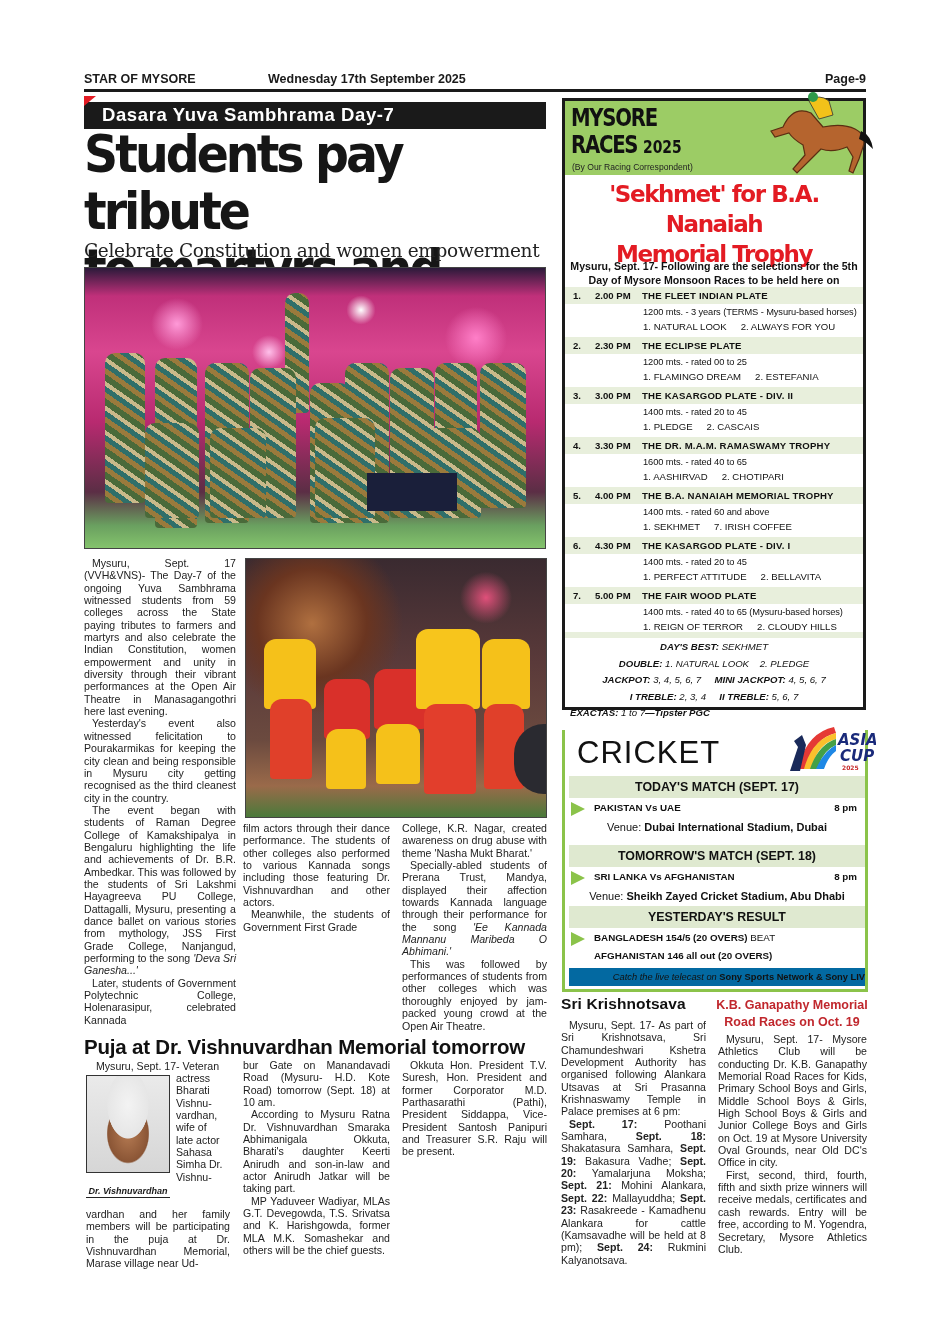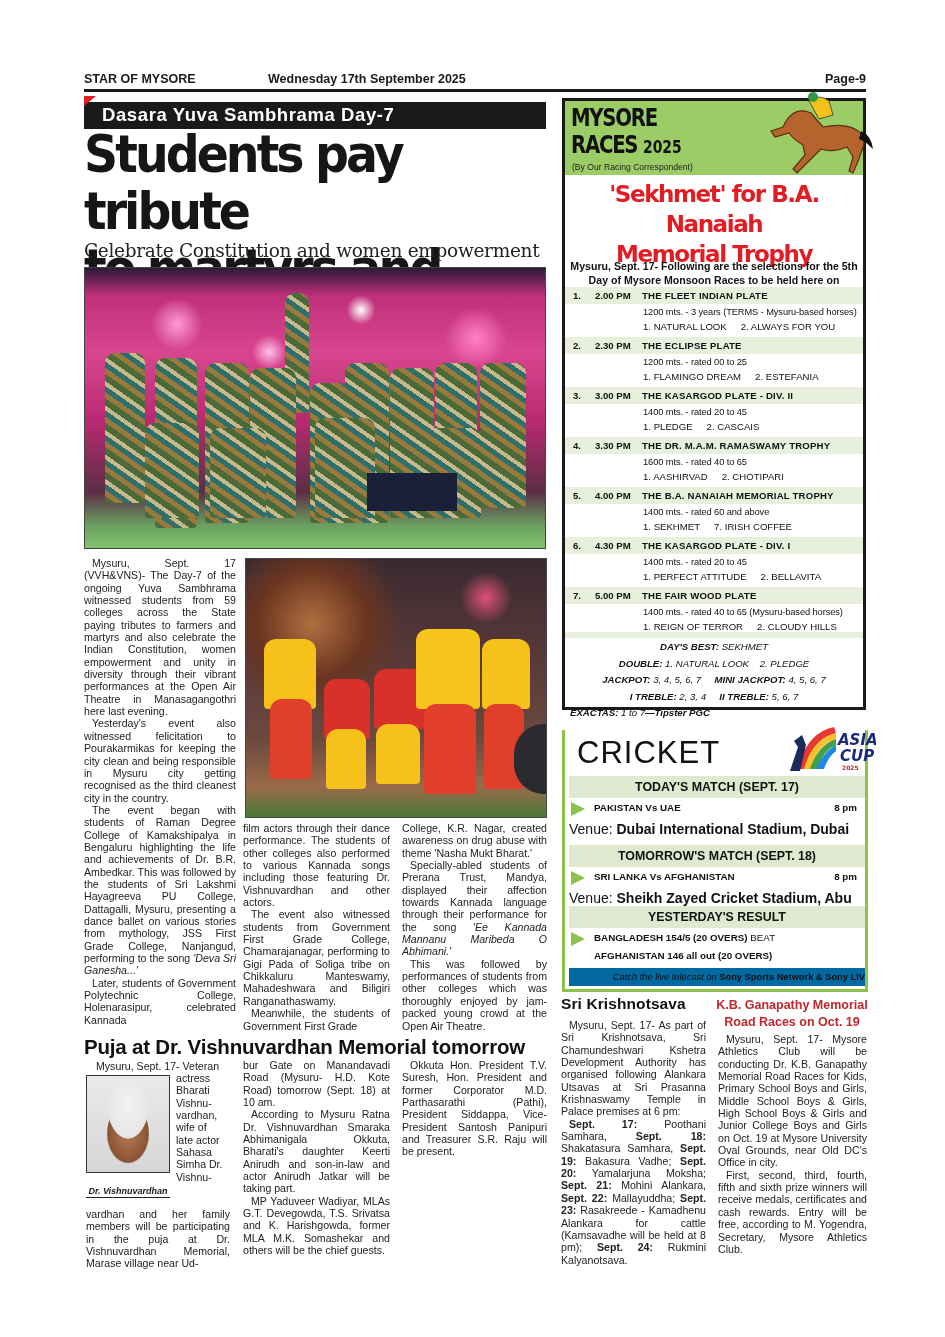--- a/index.html
+++ b/index.html
@@ -70,21 +70,21 @@
 
 #cricket{left:562px;top:730px;width:306px;height:262px;border:3px solid #8bc34a;border-top:none;background:#fff}
 #cricket-topline{left:562px;top:730px;width:212px;height:3px;background:#8bc34a}
 #cricket-title{left:577px;top:735px;font-size:31px;letter-spacing:1px;color:#111}
 #asia-logo{left:776px;top:723px;width:100px;height:50px}
 .cband{position:absolute;left:4px;width:296px;height:22px;background:#dfe9d0;text-align:center;font-weight:bold;font-size:12.4px;line-height:22px;color:#111}
 .crow{position:absolute;left:4px;width:296px;font-size:9.8px;color:#111;font-weight:bold}
 .tri{position:absolute;left:2px;width:0;height:0;border-left:14px solid #8bc34a;border-top:7px solid transparent;border-bottom:7px solid transparent}
 .crow .team{position:absolute;left:25px;top:0}
 .crow .tm{position:absolute;right:8px;top:0}
-.venue{position:absolute;left:4px;width:296px;text-align:left;font-size:14px;color:#111}
+.venue{position:absolute;left:4px;width:296px;text-align:center;font-size:11px;color:#111}
 .venue b{font-weight:bold}
 #telecast{position:absolute;left:4px;top:238px;width:296px;height:18px;background:#0369a1;text-align:right;font-size:9.3px;line-height:18px;color:#111}
 
 #sk-title{left:561px;top:995px;font-weight:bold;font-size:15.5px;color:#111;letter-spacing:.1px}
 #kb-title{left:716px;top:997px;width:152px;text-align:center;font-weight:bold;font-size:12.5px;line-height:17px;color:#c0272d}
 </style>
 </head>
 <body>
 
 <div id="mast" class="abs">
@@ -135,21 +135,20 @@
 </div>
 
 <div class="abs col" style="left:84px;top:557px;width:152px">
   <p>Mysuru, Sept. 17 (VVH&amp;VNS)- The Day-7 of the ongoing Yuva Sambhrama witnessed students from 59 colleges across the State paying tributes to farmers and martyrs and also celebrate the Indian Constitution, women empowerment and unity in diversity through their vibrant performances at the Open Air Theatre in Manasagangothri here last evening.</p>
   <p>Yesterday's event also witnessed felicitation to Pourakarmikas for keeping the city clean and being responsible in Mysuru city getting recognised as the third cleanest city in the country.</p>
   <p><span>The event began with students of Raman Degree College of Kamakshipalya in Bengaluru highlighting the life and achievements of Dr. B.R. Ambedkar. This was followed by the students of Sri Lakshmi Hayagreeva PU College, Dattagalli, Mysuru, presenting a dance ballet on various stories from mythology, JSS First Grade College, Nanjangud, performing to the song</span> <i>'Deva Sri Ganesha...'</i></p>
   <p>Later, students of Government Polytechnic College, Holenarasipur, celebrated Kannada</p>
 </div>
 <div class="abs col" style="left:243px;top:822px;width:147px">
   <p class="ni">film actors through their dance performance. The students of other colleges also performed to various Kannada songs including those featuring Dr. Vishnuvardhan and other actors.</p>
-  <p>The event also witnessed students from Government First Grade College, Chamarajanagar, performing to Gigi Pada of Soliga tribe on Chikkaluru Manteswamy, Mahadeshwara and Biligiri Ranganathaswamy.</p>
   <p>Meanwhile, the students of Government First Grade</p>
 </div>
 <div class="abs col" style="left:402px;top:822px;width:145px">
   <p class="ni">College, K.R. Nagar, created awareness on drug abuse with theme 'Nasha Mukt Bharat.'</p>
   <p><span>Specially-abled students of Prerana Trust, Mandya, displayed their affection towards Kannada language through their performance for the song</span> <i>'Ee Kannada Mannanu Maribeda O Abhimani.'</i></p>
   <p>This was followed by performances of students from other colleges which was thoroughly enjoyed by jam-packed young crowd at the Open Air Theatre.</p>
 </div>
 
 <div id="puja-title" class="abs">Puja at Dr. Vishnuvardhan Memorial tomorrow</div>
 <div id="puja-photo" class="abs"></div>

